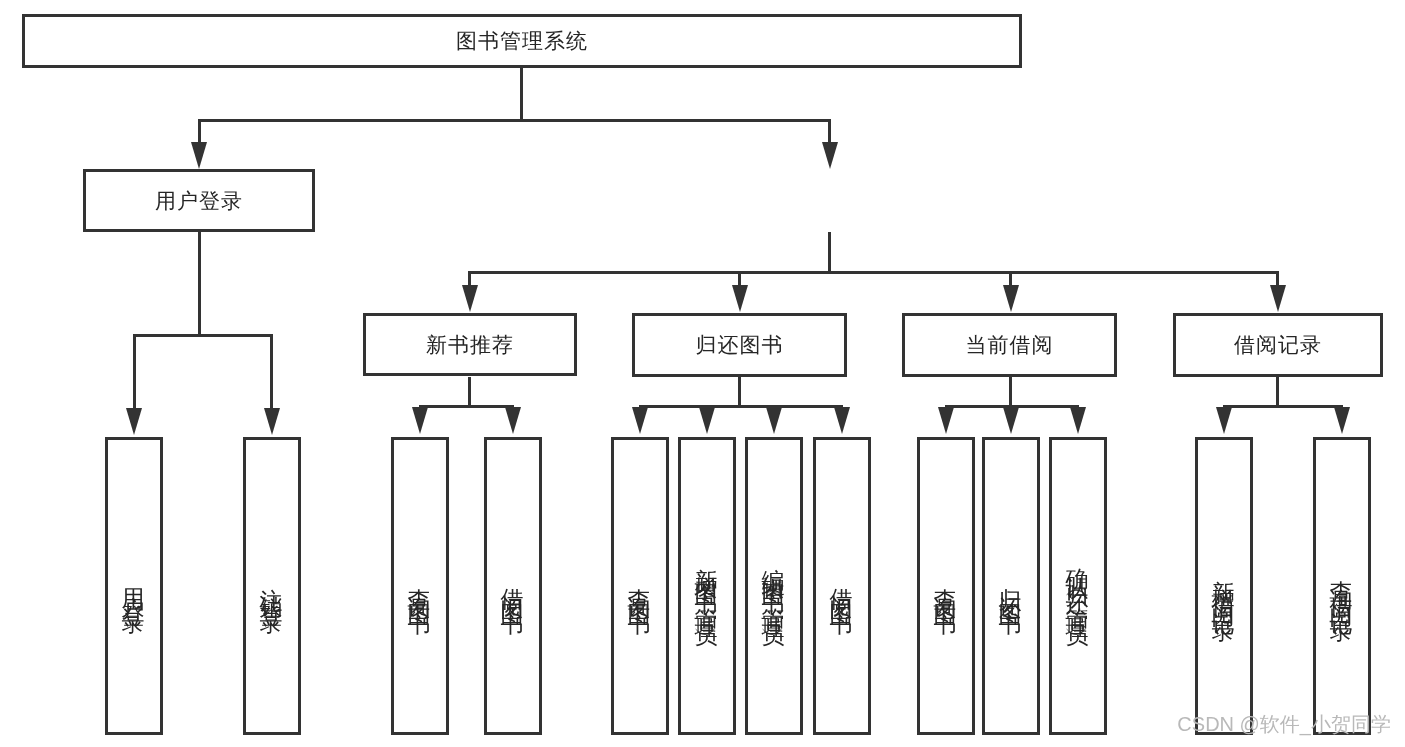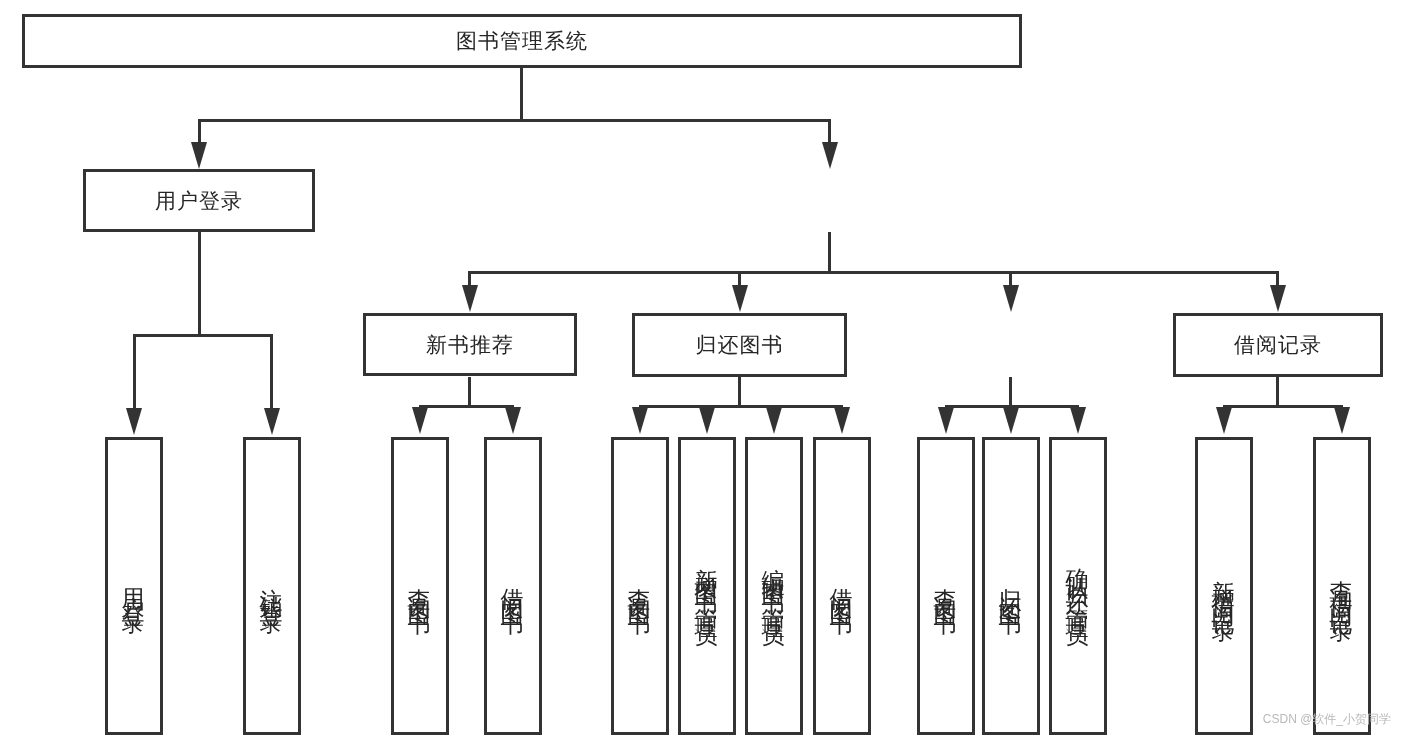--- a/index.html
+++ b/index.html
@@ -45,21 +45,21 @@
     width: 0;
     height: 0;
     border-left: 8px solid transparent;
     border-right: 8px solid transparent;
     border-top: 27px solid #333333;
   }
   .watermark {
     position: absolute;
     top: 711px;
     right: 14px;
-    font-size: 12px;
+    font-size: 20px;
     color: #b9b9b9;
     white-space: nowrap;
     z-index: 5;
   }
 </style>
 </head>
 <body>
 
 <div class="canvas">
 
@@ -118,20 +118,23 @@
   <div class="box hbox" style="left:83px; top:169px; width:232px; height:63px;">
     <span>用户登录</span>
   </div>
 
   <div class="box hbox" style="left:363px; top:313px; width:214px; height:63px;">
     <span>新书推荐</span>
   </div>
   <div class="box hbox" style="left:632px; top:313px; width:215px; height:64px;">
     <span>归还图书</span>
   </div>
+  <div class="box hbox" style="left:902px; top:313px; width:215px; height:64px;">
+    <span>当前借阅</span>
+  </div>
   <div class="box hbox" style="left:1173px; top:313px; width:210px; height:64px;">
     <span>借阅记录</span>
   </div>
 
   <div class="box leaf" style="left:105px; top:437px; width:58px; height:298px;">
     <span>用户登录</span>
   </div>
   <div class="box leaf" style="left:243px; top:437px; width:58px; height:298px;">
     <span>注销登录</span>
   </div>

